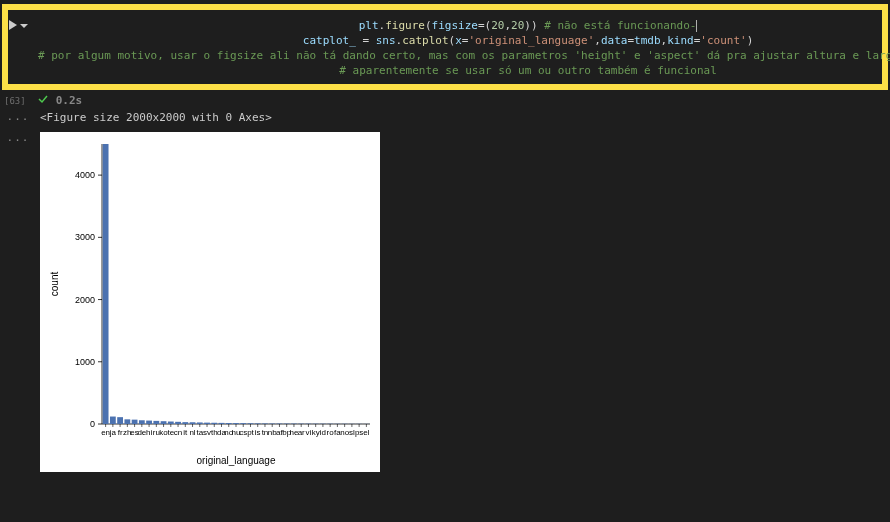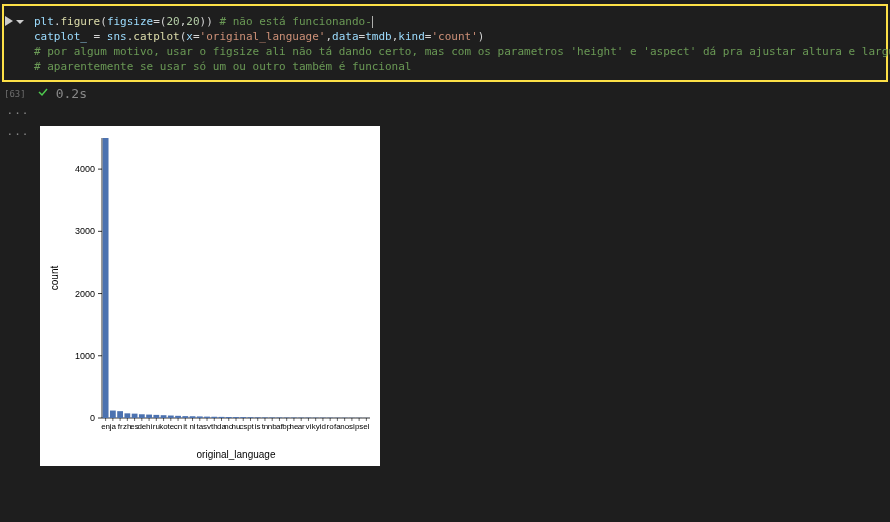--- a/index.html
+++ b/index.html
@@ -7,23 +7,24 @@
       background: #1e1e1e;
       color: #cccccc;
       font-family: 'Consolas', 'Monaco', monospace;
       font-size: 11px;
       width: 890px;
       height: 522px;
       overflow: hidden;
     }
     .cell-container {
       display: flex;
-      border: 2px solid #fde047;
+      border: 6px solid #fde047;
       margin: 4px 2px 2px 2px;
       background: #1e1e1e;
+      text-align: center;
     }
     .gutter {
       width: 32px;
       display: flex;
       flex-direction: column;
       align-items: center;
       padding-top: 10px;
       gap: 4px;
     }
     .play-row {
@@ -61,21 +62,21 @@
       gap: 8px;
       padding: 2px 0 0 4px;
       margin-top: 2px;
     }
     .exec-label {
       color: #6e6e6e;
       font-size: 9px;
       padding-right: 4px;
     }
     .check-icon svg { stroke: #4ec94e; fill: none; }
-    .exec-time { color: #888; font-size: 13px; }
+    .exec-time { color: #888; font-size: 11px; font-weight: bold; }
     .out-row {
       display: flex;
       align-items: flex-start;
       padding: 4px 0 2px 2px;
     }
     .out-gutter {
       width: 32px;
       display: flex;
       justify-content: center;
       padding-top: 2px;
@@ -131,20 +132,21 @@
         <path d="M1 5 L4 8 L9 2" stroke-width="1.5"></path>
       </svg>
   </span>
   <span class="exec-time">0.2s</span>
 </div>
 
 <div class="out-row">
   <div class="out-gutter">
     <span class="dots">···</span>
   </div>
+  <div class="out-text">&lt;Figure size 2000x2000 with 0 Axes&gt;</div>
 </div>
 
 <div class="out-row">
   <div class="out-gutter">
     <span class="dots">···</span>
   </div>
   <div class="chart-wrap">
     <svg class="chart-svg" id="chart-svg" viewBox="0 0 340 340">
         <line x1="62" y1="12" x2="62" y2="292" stroke="#000" stroke-width="0.8"></line>
         <line x1="62" y1="292" x2="330" y2="292" stroke="#000" stroke-width="0.8"></line>

